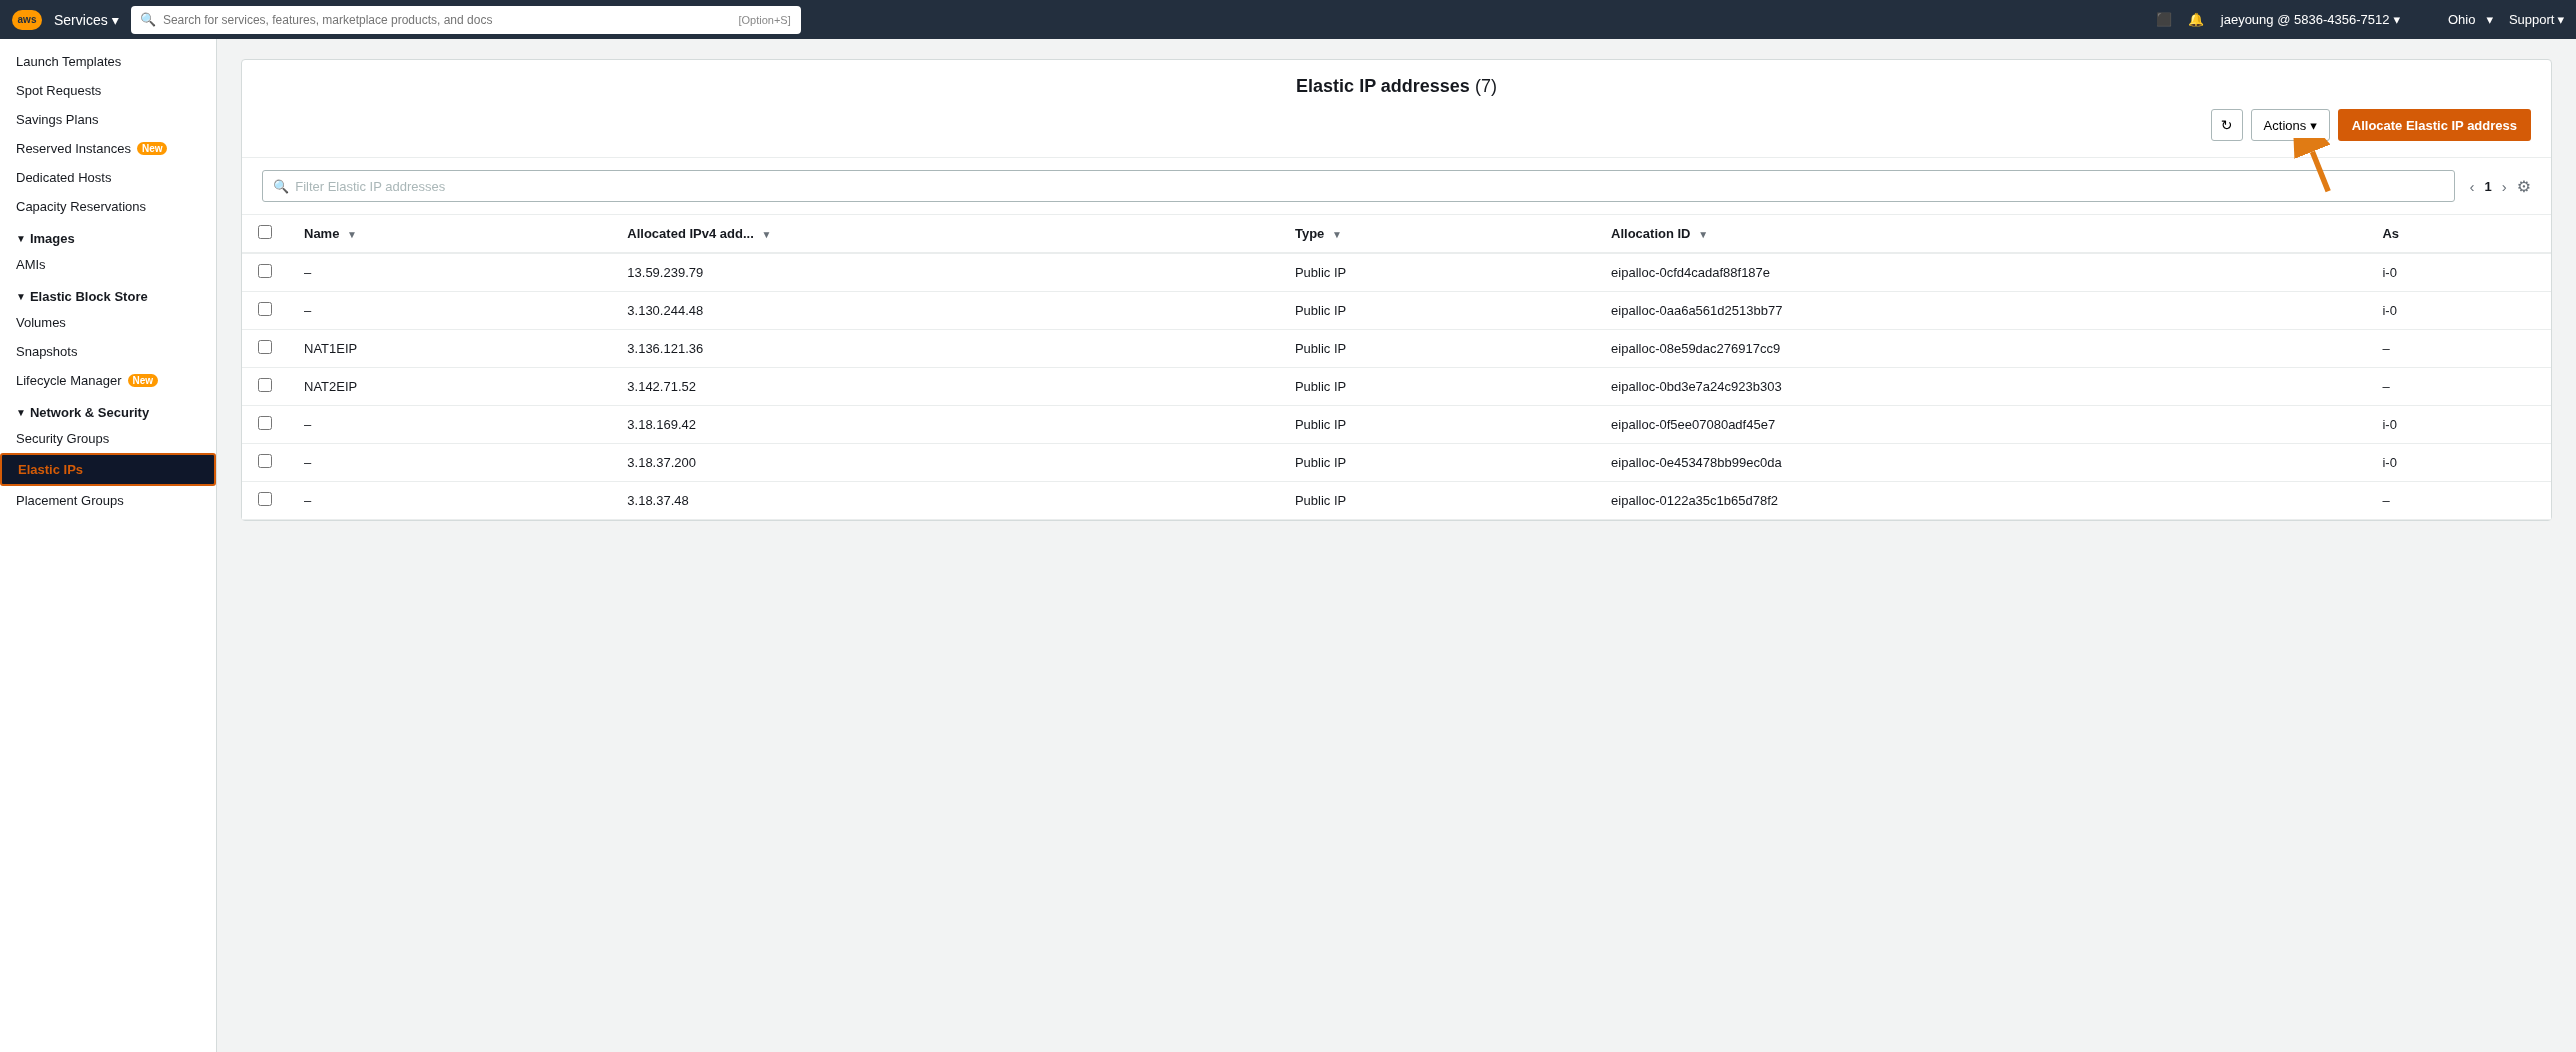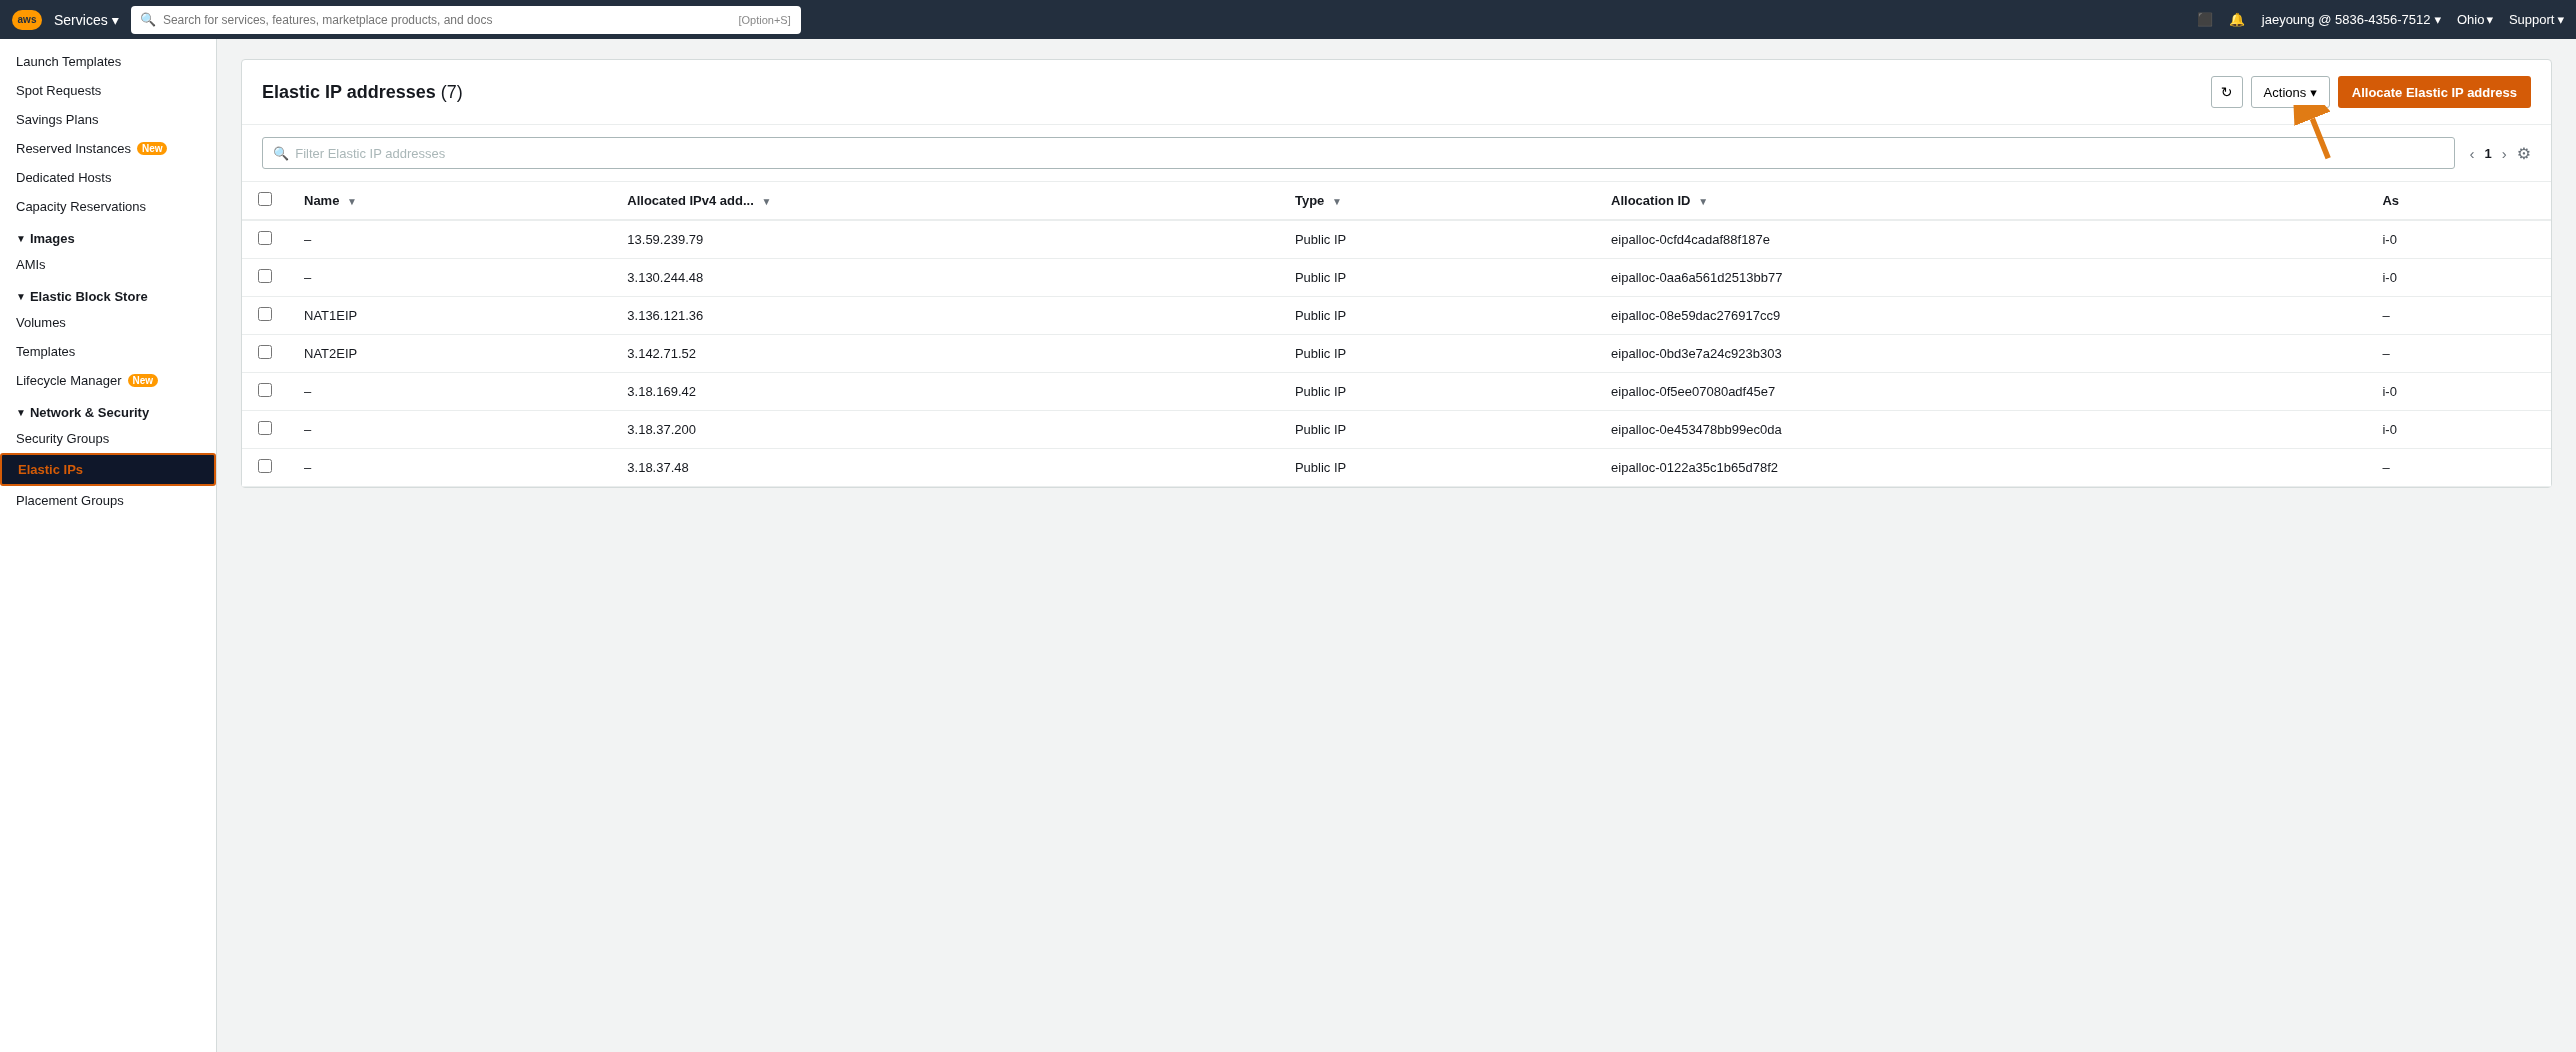--- a/index.html
+++ b/index.html
@@ -46,21 +46,21 @@
     }
     .search-shortcut {
       font-size: 11px; color: #888;
     }
     .nav-right {
       margin-left: auto;
       display: flex; align-items: center; gap: 16px; color: white; font-size: 13px;
     }
     .nav-right .icon-btn { cursor: pointer; }
     .nav-right .user-info { display: flex; align-items: center; gap: 4px; cursor: pointer; }
-    .nav-right .region { display: flex; align-items: flex-end; gap: 2px; cursor: pointer; }
+    .nav-right .region { display: flex; align-items: flex-end; gap: 11px; cursor: pointer; margin-left: 32px; }
     .nav-right .support { cursor: pointer; display: flex; align-items: center; gap: 3px; }
 
     
     .layout {
       display: flex;
       margin-top: 39px;
       height: calc(100vh - 39px);
     }
 
     
@@ -117,20 +117,21 @@
       background: white;
       border: 1px solid #d5dbdb;
       border-radius: 4px;
     }
     .card-header {
       display: flex;
       align-items: center;
       padding: 16px 20px;
       border-bottom: 1px solid #eaeded;
       gap: 12px;
+      flex-direction: column;
     }
     .card-title {
       font-size: 18px;
       font-weight: 700;
       color: #16191f;
     }
     .card-count {
       font-weight: 400;
     }
     .card-actions {
@@ -322,21 +323,21 @@
     </div>
 
     <div class="sidebar-section">
       <span class="arrow">▼</span>
       <span>Elastic Block Store</span>
     </div>
     <div class="sidebar-item">
       <span>Volumes</span>
     </div>
     <div class="sidebar-item">
-      <span>Templates</span>
+      <span>Snapshots</span>
     </div>
     <div class="sidebar-item">
       <span>Lifecycle Manager</span>
       <span class="badge-new">New</span>
     </div>
 
     <div class="sidebar-section">
       <span class="arrow">▼</span>
       <span>Network &amp; Security</span>
     </div>

